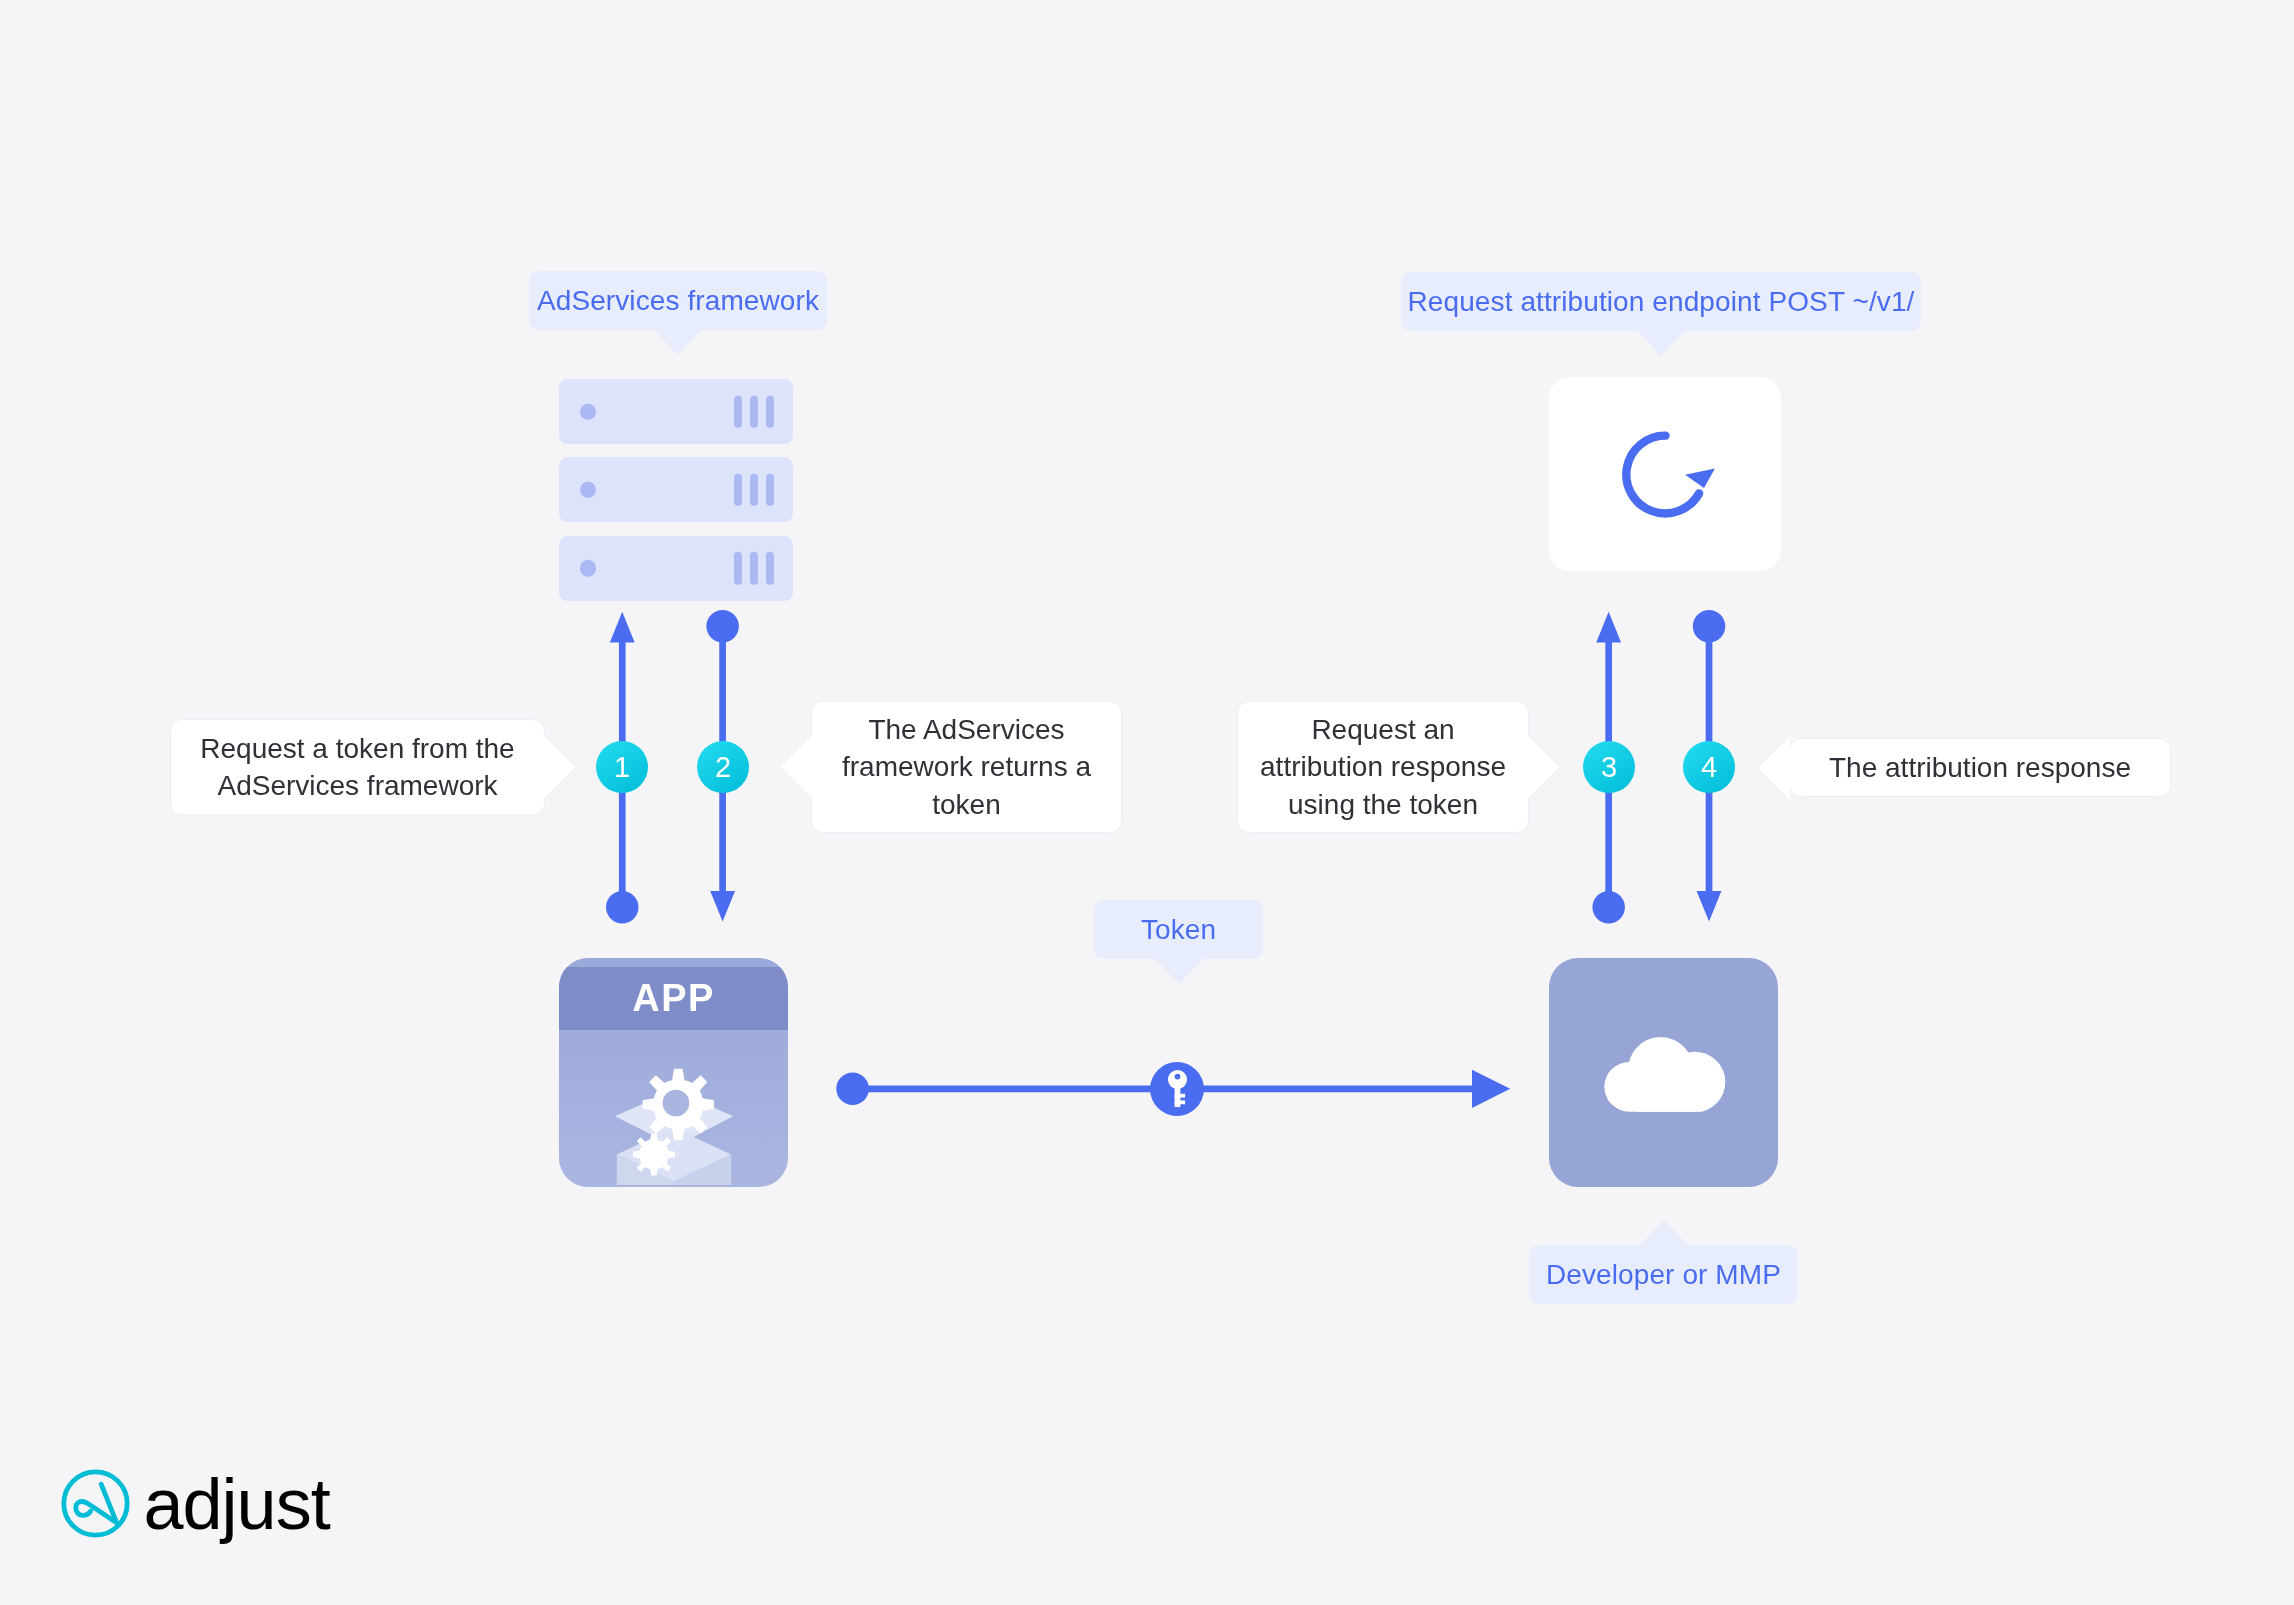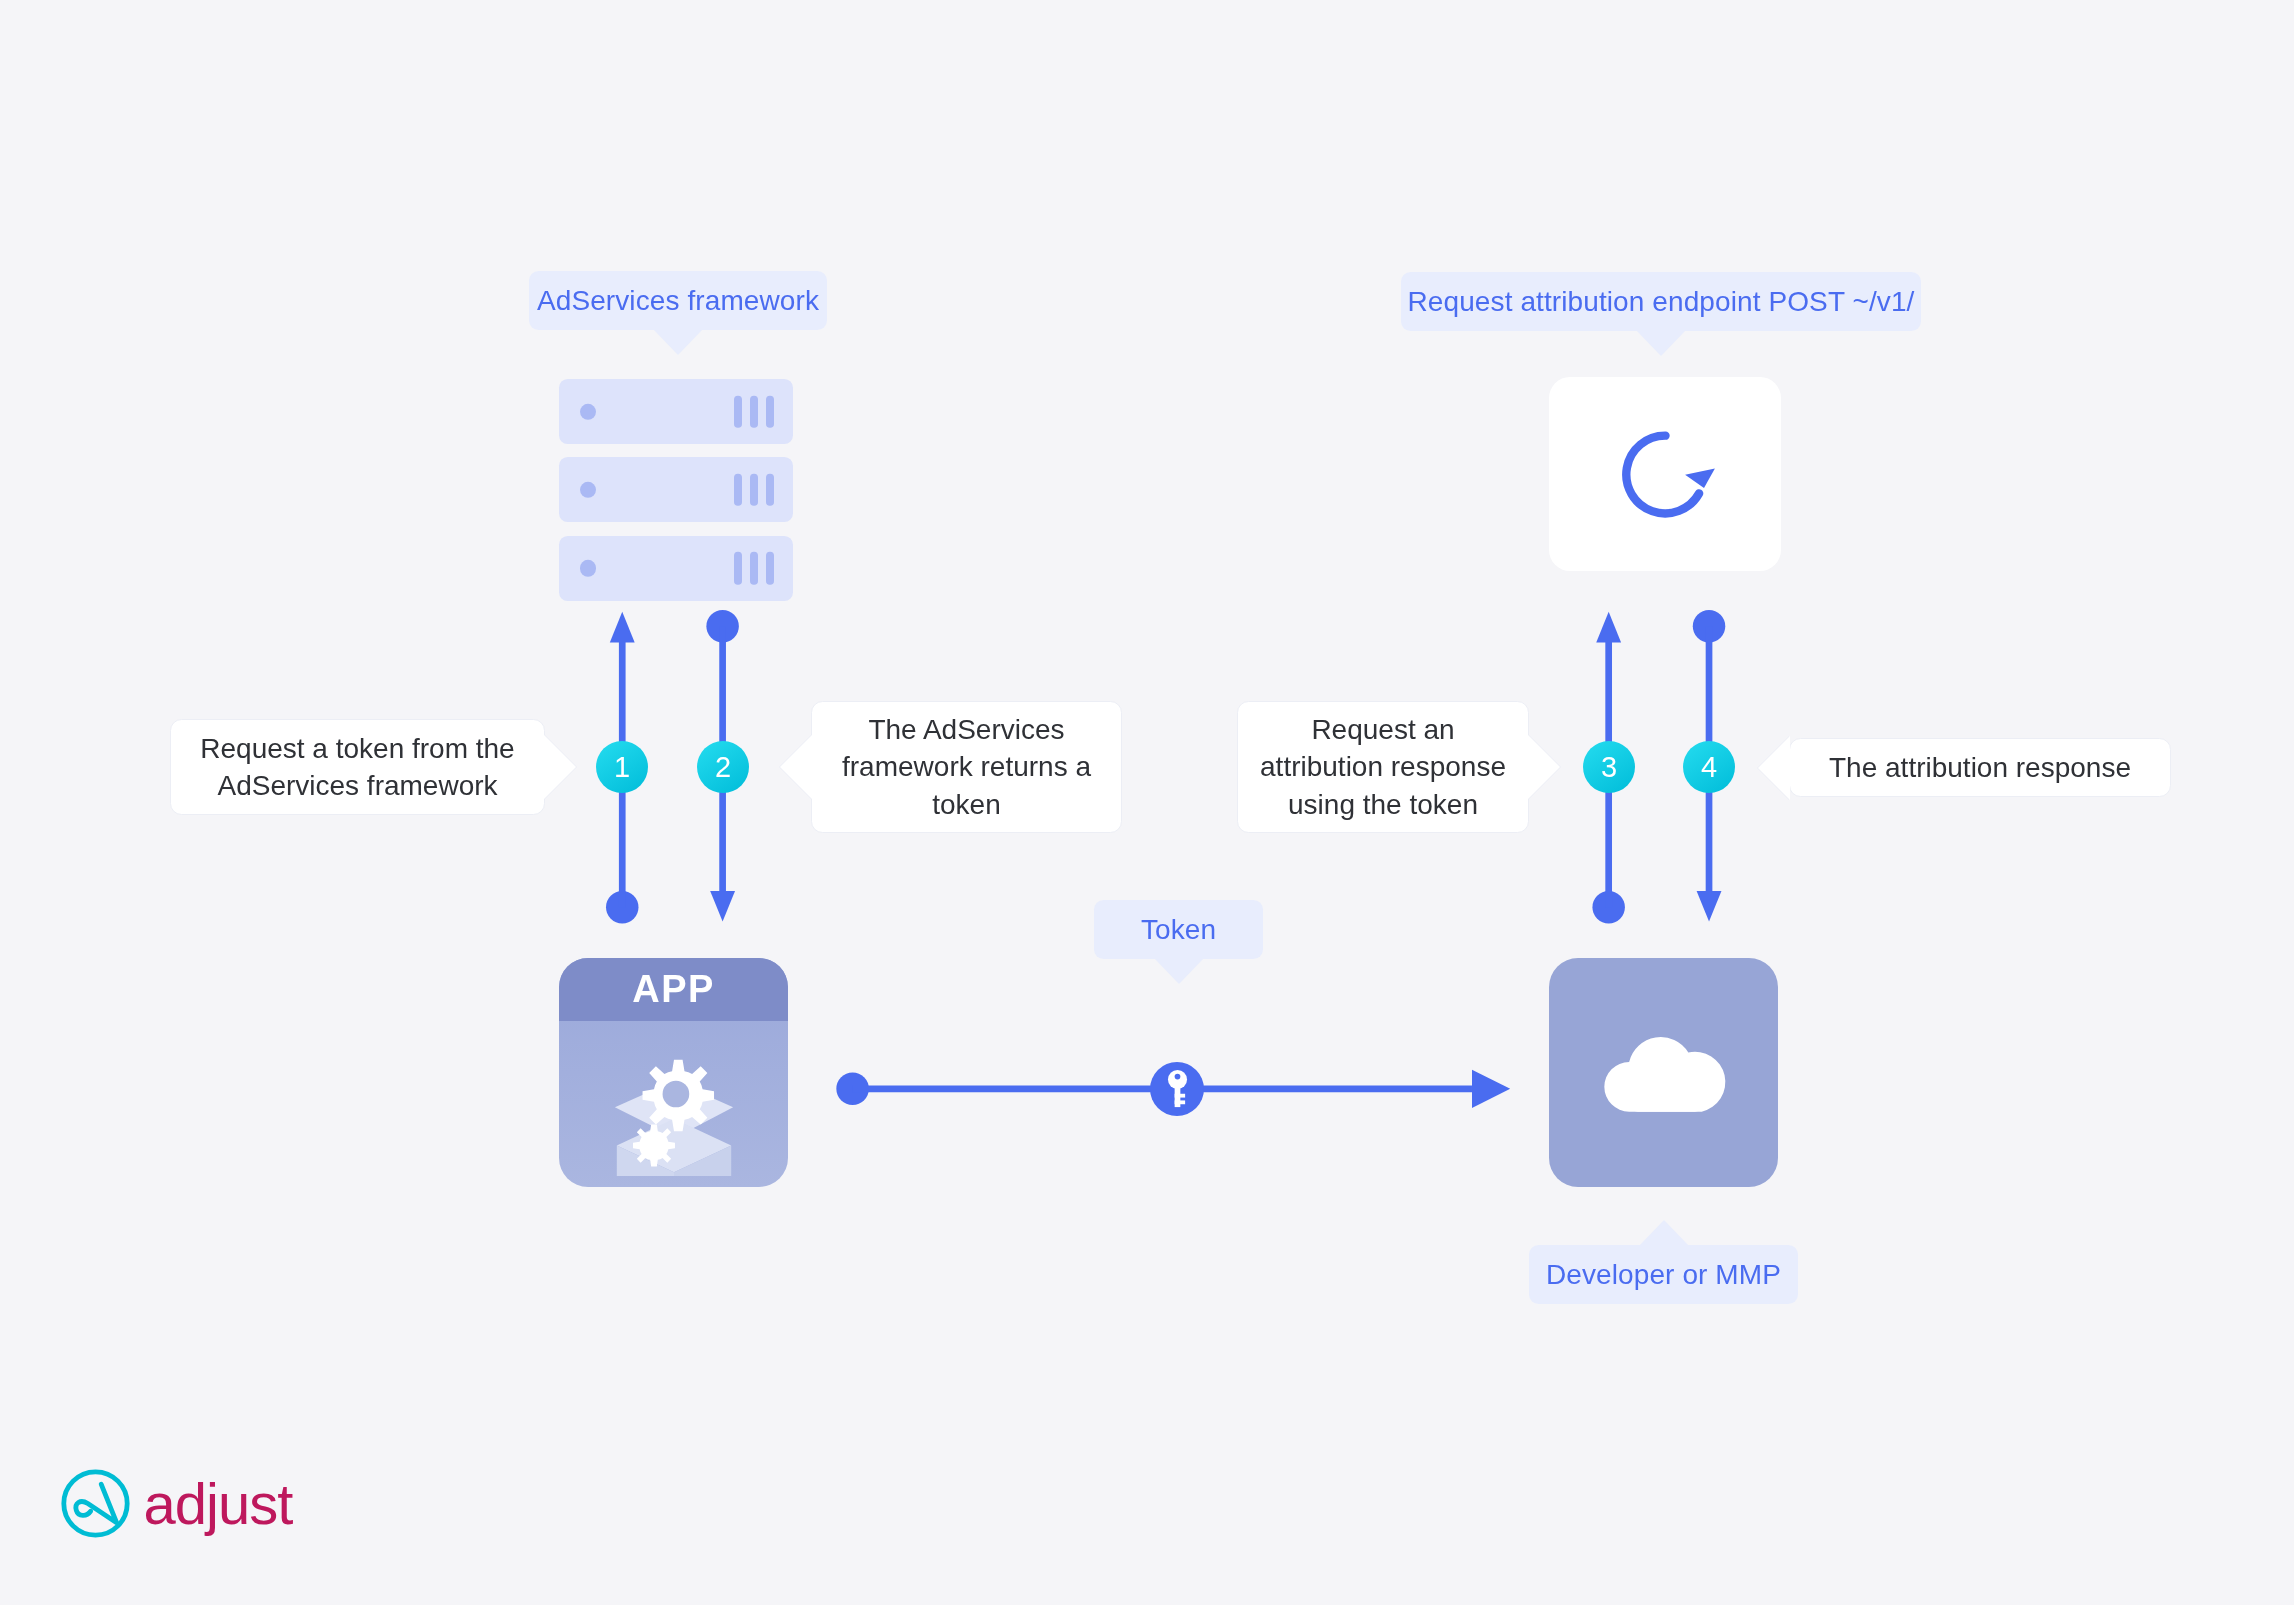--- a/index.html
+++ b/index.html
@@ -140,20 +140,21 @@
   .app-tile .app-head {
     height: 63px;
     background: #7e8cc8;
     display: flex;
     align-items: center;
     justify-content: center;
     color: #ffffff;
     font-size: 38px;
     font-weight: bold;
     letter-spacing: 1.4px;
+    margin-top: 9px;
   }
   .app-tile .app-body {
     height: 166px;
     display: flex; align-items: center; justify-content: center;
   }
   .cloud-tile {
     position: absolute;
     width: 229px; height: 229px;
     border-radius: 29px;
     background: #97a5d6;
@@ -191,22 +192,22 @@
   }
 
   
   .logo {
     position: absolute;
     display: flex;
     align-items: center;
     gap: 11.5px;
   }
   .logo .wordmark {
-    color: #be185d;
-    font-size: 58px;
+    color: #000000;
+    font-size: 72px;
     letter-spacing: -1px;
     line-height: 1;
   }
 </style>
 </head>
 <body>
 
 <div id="canvas">
 
   <svg id="wires" viewBox="0 0 2400 1680">

